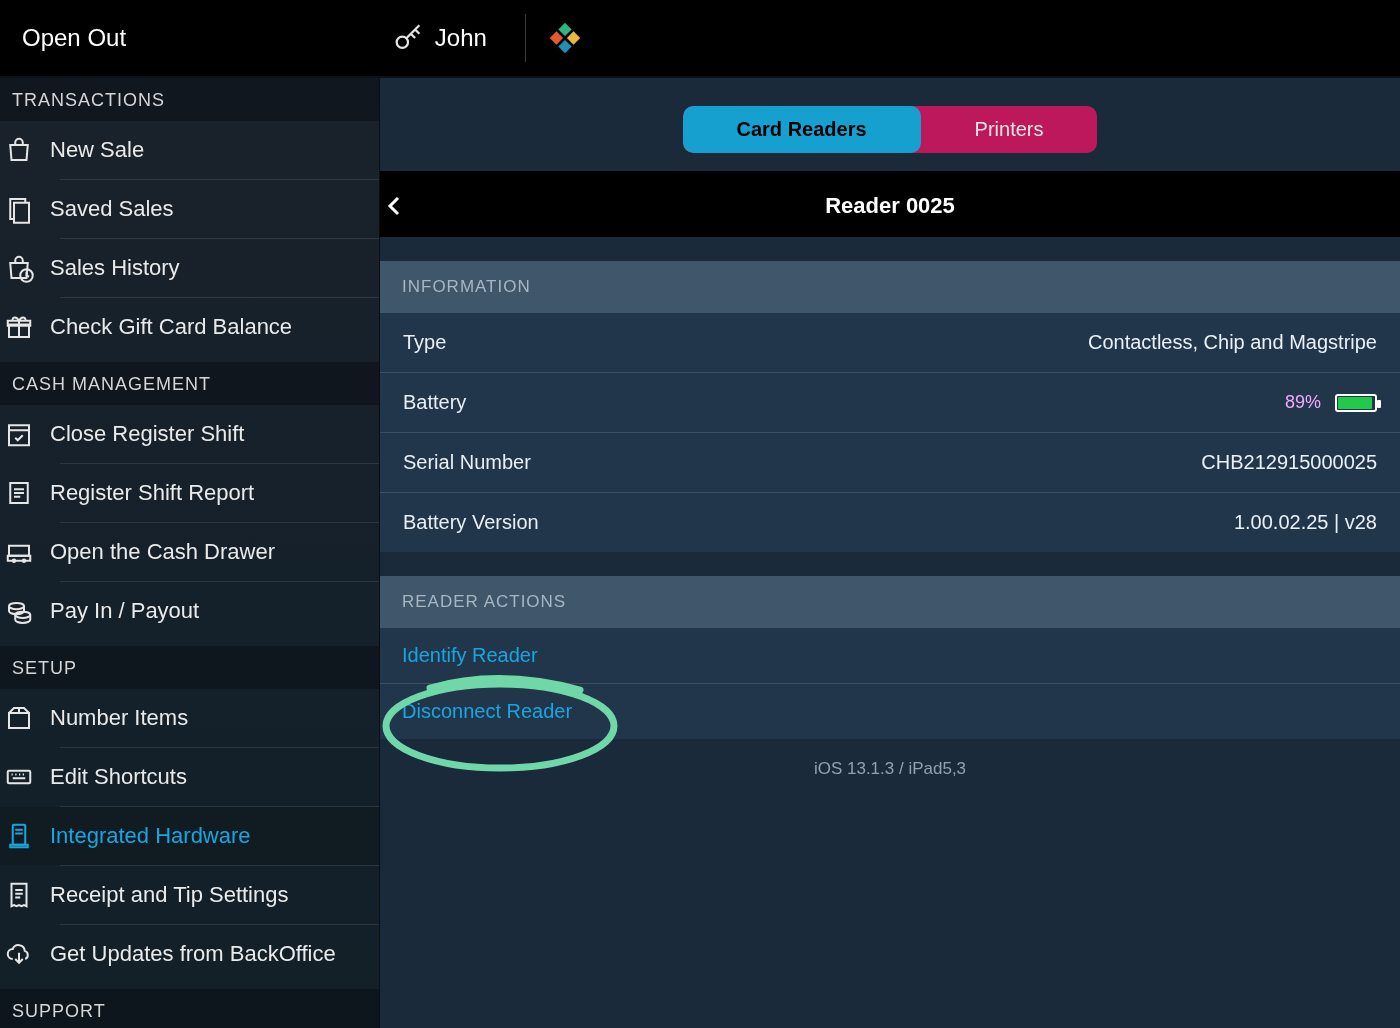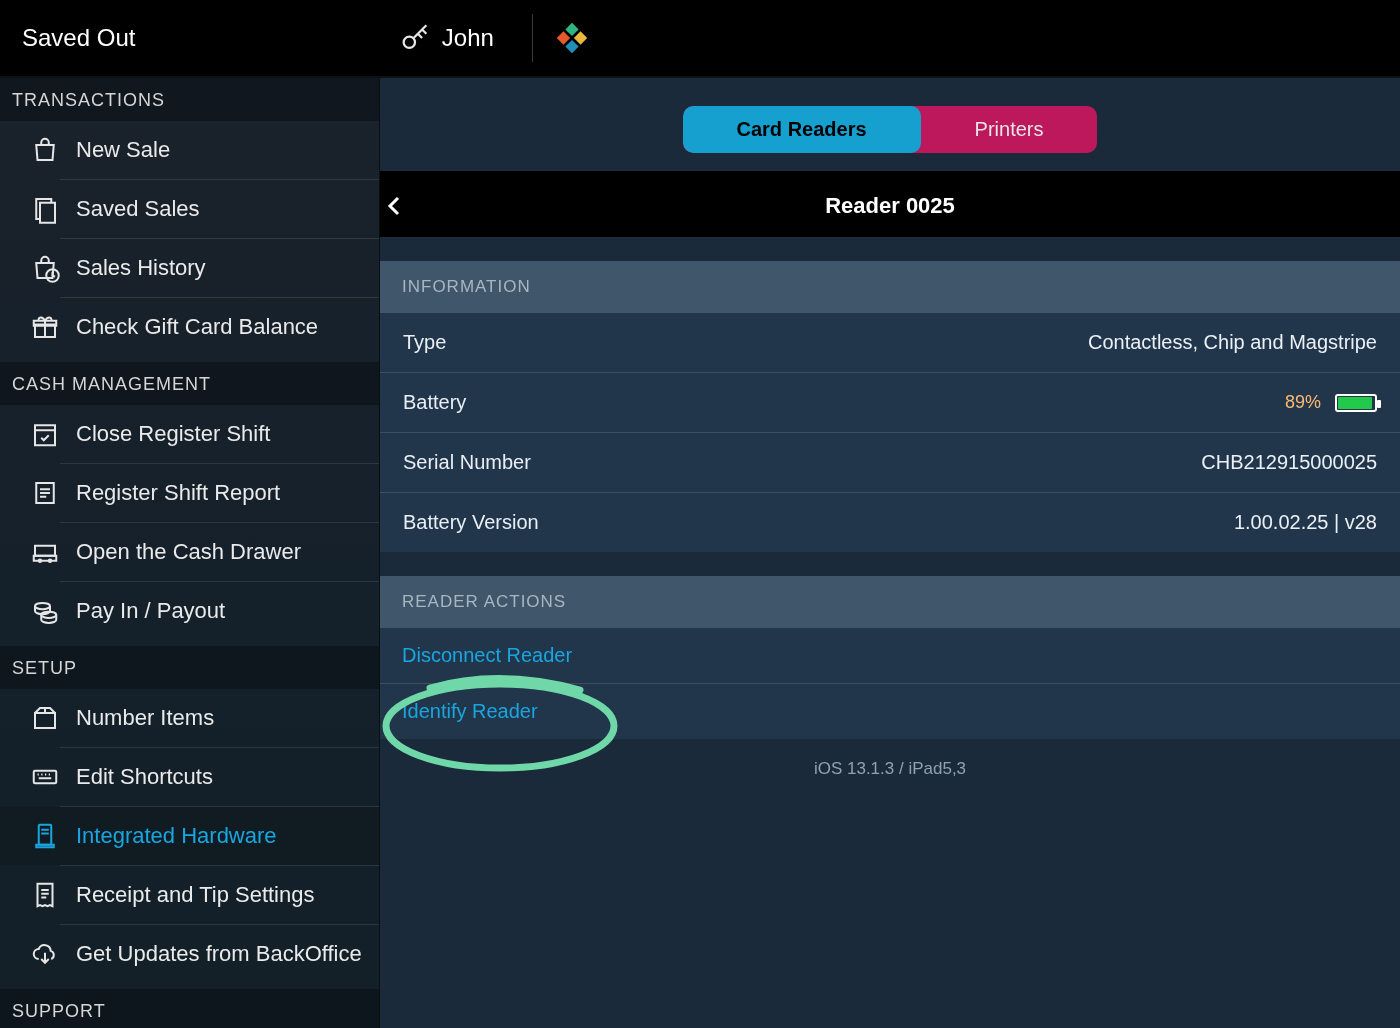--- a/index.html
+++ b/index.html
@@ -10,21 +10,21 @@
   .signout { font-size: 24px; font-weight: 300; color: #fff; cursor: pointer; }
   .user { display: flex; align-items: center; gap: 10px; margin-left: auto; margin-right: 18px; }
   .key-icon { width: 34px; height: 34px; }
   .user-name { font-size: 24px; font-weight: 300; color: #fff; }
   .divider-v { width: 1px; height: 48px; background: #3a3a3a; margin: 0 20px; }
   .logo { width: 38px; height: 38px; }
 
   
   .sidebar { background: linear-gradient(180deg, #1a222b 0%, #14202a 60%, #132028 100%); overflow-y: auto; border-right: 1px solid #0b0f12; }
   .section-header { font-size: 18px; letter-spacing: 1px; color: #d6d6d6; padding: 12px 12px 10px 12px; background: rgba(10,15,20,0.55); }
-  .nav-item { display: flex; align-items: center; gap: 16px; padding: 14px 14px 14px 30px; font-size: 22px; font-weight: 300; color: #eaeaea; cursor: pointer; }
+  .nav-item { display: flex; align-items: center; gap: 16px; padding: 14px 14px 14px 4px; font-size: 22px; font-weight: 300; color: #eaeaea; cursor: pointer; }
   .nav-item .icon { width: 30px; height: 30px; flex: 0 0 30px; display: flex; align-items: center; justify-content: center; }
   .nav-group { padding: 0 0 6px 0; }
   .nav-item.active { background: rgba(0,0,0,0.15); color: #19a6e0; }
   .nav-item.active svg { stroke: #19a6e0; }
   .nav-rule { height: 1px; background: rgba(255,255,255,0.10); margin-left: 60px; }
 
   
   .main { background: #1a2a3a; position: relative; display: flex; flex-direction: column; }
   .seg-wrap { padding: 28px 0 18px 0; display: flex; justify-content: center; background: #1a2a3a; border-bottom: 4px solid #000; }
   .seg { display: flex; background: #be185d; border-radius: 10px; overflow: hidden; }
@@ -34,21 +34,21 @@
   .subheader { background: #000; display: flex; align-items: center; height: 62px; padding: 0 3px; }
   .back { width: 24px; height: 24px; cursor: pointer; }
   .subtitle { flex: 1; text-align: center; font-size: 22px; font-weight: 700; color: #fff; }
 
   .panel { flex: 1; overflow: auto; }
   .group-header { background: #3f566b; color: #a8b6c2; font-size: 17px; letter-spacing: 1px; padding: 16px 22px; margin-top: 24px; }
   .row { display: flex; justify-content: space-between; align-items: center; padding: 18px 23px; background: #22364b; color: #e8eef4; font-size: 20px; }
   .row + .row { border-top: 1px solid rgba(255,255,255,0.12); }
   .row .value { color: #eaf0f6; font-weight: 400; }
   .battery-wrap { display: flex; align-items: center; gap: 14px; }
-  .battery-pct { color: #fdba74; font-size: 18px; }
+  .battery-pct { color: #f0abfc; font-size: 18px; }
   .battery { width: 42px; height: 18px; border: 2px solid #fff; border-radius: 3px; position: relative; }
   .battery::after { content: ""; position: absolute; right: -6px; top: 4px; width: 4px; height: 8px; background: #fff; border-radius: 1px; }
   .battery .level { position: absolute; left: 1px; top: 1px; bottom: 1px; background: #22c94a; border-radius: 1px; }
 
   .action-row { padding: 16px 22px; background: #22364b; color: #19a6e0; font-size: 20px; cursor: pointer; }
   .action-row + .action-row { border-top: 1px solid rgba(255,255,255,0.12); }
   .footer-note { text-align: center; color: #8fa1b2; padding: 20px 0; font-size: 17px; background: #1a2a3a; }
 
   
   .annot { position: absolute; pointer-events: none; left: -10px; top: 590px; width: 260px; height: 110px; }
@@ -56,21 +56,21 @@
 
   
   .icon svg { stroke: #e6e6e6; fill: none; stroke-width: 1.6; }
 </style>
 </head>
 <body>
 
 <div class="app">
 
   <div class="topbar">
-    <span class="signout">Saved Out</span>
+    <span class="signout">Open Out</span>
     <div style="flex:1"></div>
     <div class="user">
       <span class="key-icon icon">
         <svg viewBox="0 0 24 24">
             <circle cx="8" cy="15" r="4"></circle>
             <path d="M11 12 L20 3 M17 6 L20 9 M14 9 L17 12"></path>
           </svg>
       </span>
       <span class="user-name">John</span>
     </div>
@@ -279,22 +279,22 @@
       <div class="row">
         <span>Serial Number</span>
         <span class="value">CHB212915000025</span>
       </div>
       <div class="row">
         <span>Battery Version</span>
         <span class="value">1.00.02.25 | v28</span>
       </div>
 
       <div class="group-header">READER ACTIONS</div>
+      <div class="action-row">Identify Reader</div>
       <div class="action-row">Disconnect Reader</div>
-      <div class="action-row">Identify Reader</div>
 
       <div class="footer-note">iOS 13.1.3 / iPad5,3</div>
     </div>
 
     <div class="annot">
       <svg viewBox="0 0 260 110">
         <ellipse cx="130" cy="58" rx="114" ry="42" fill="none" stroke="#6fd7a8" stroke-width="7"></ellipse>
         <path d="M60 20 Q130 0 210 22" fill="none" stroke="#6fd7a8" stroke-width="7" stroke-linecap="round"></path>
       </svg>
     </div>

